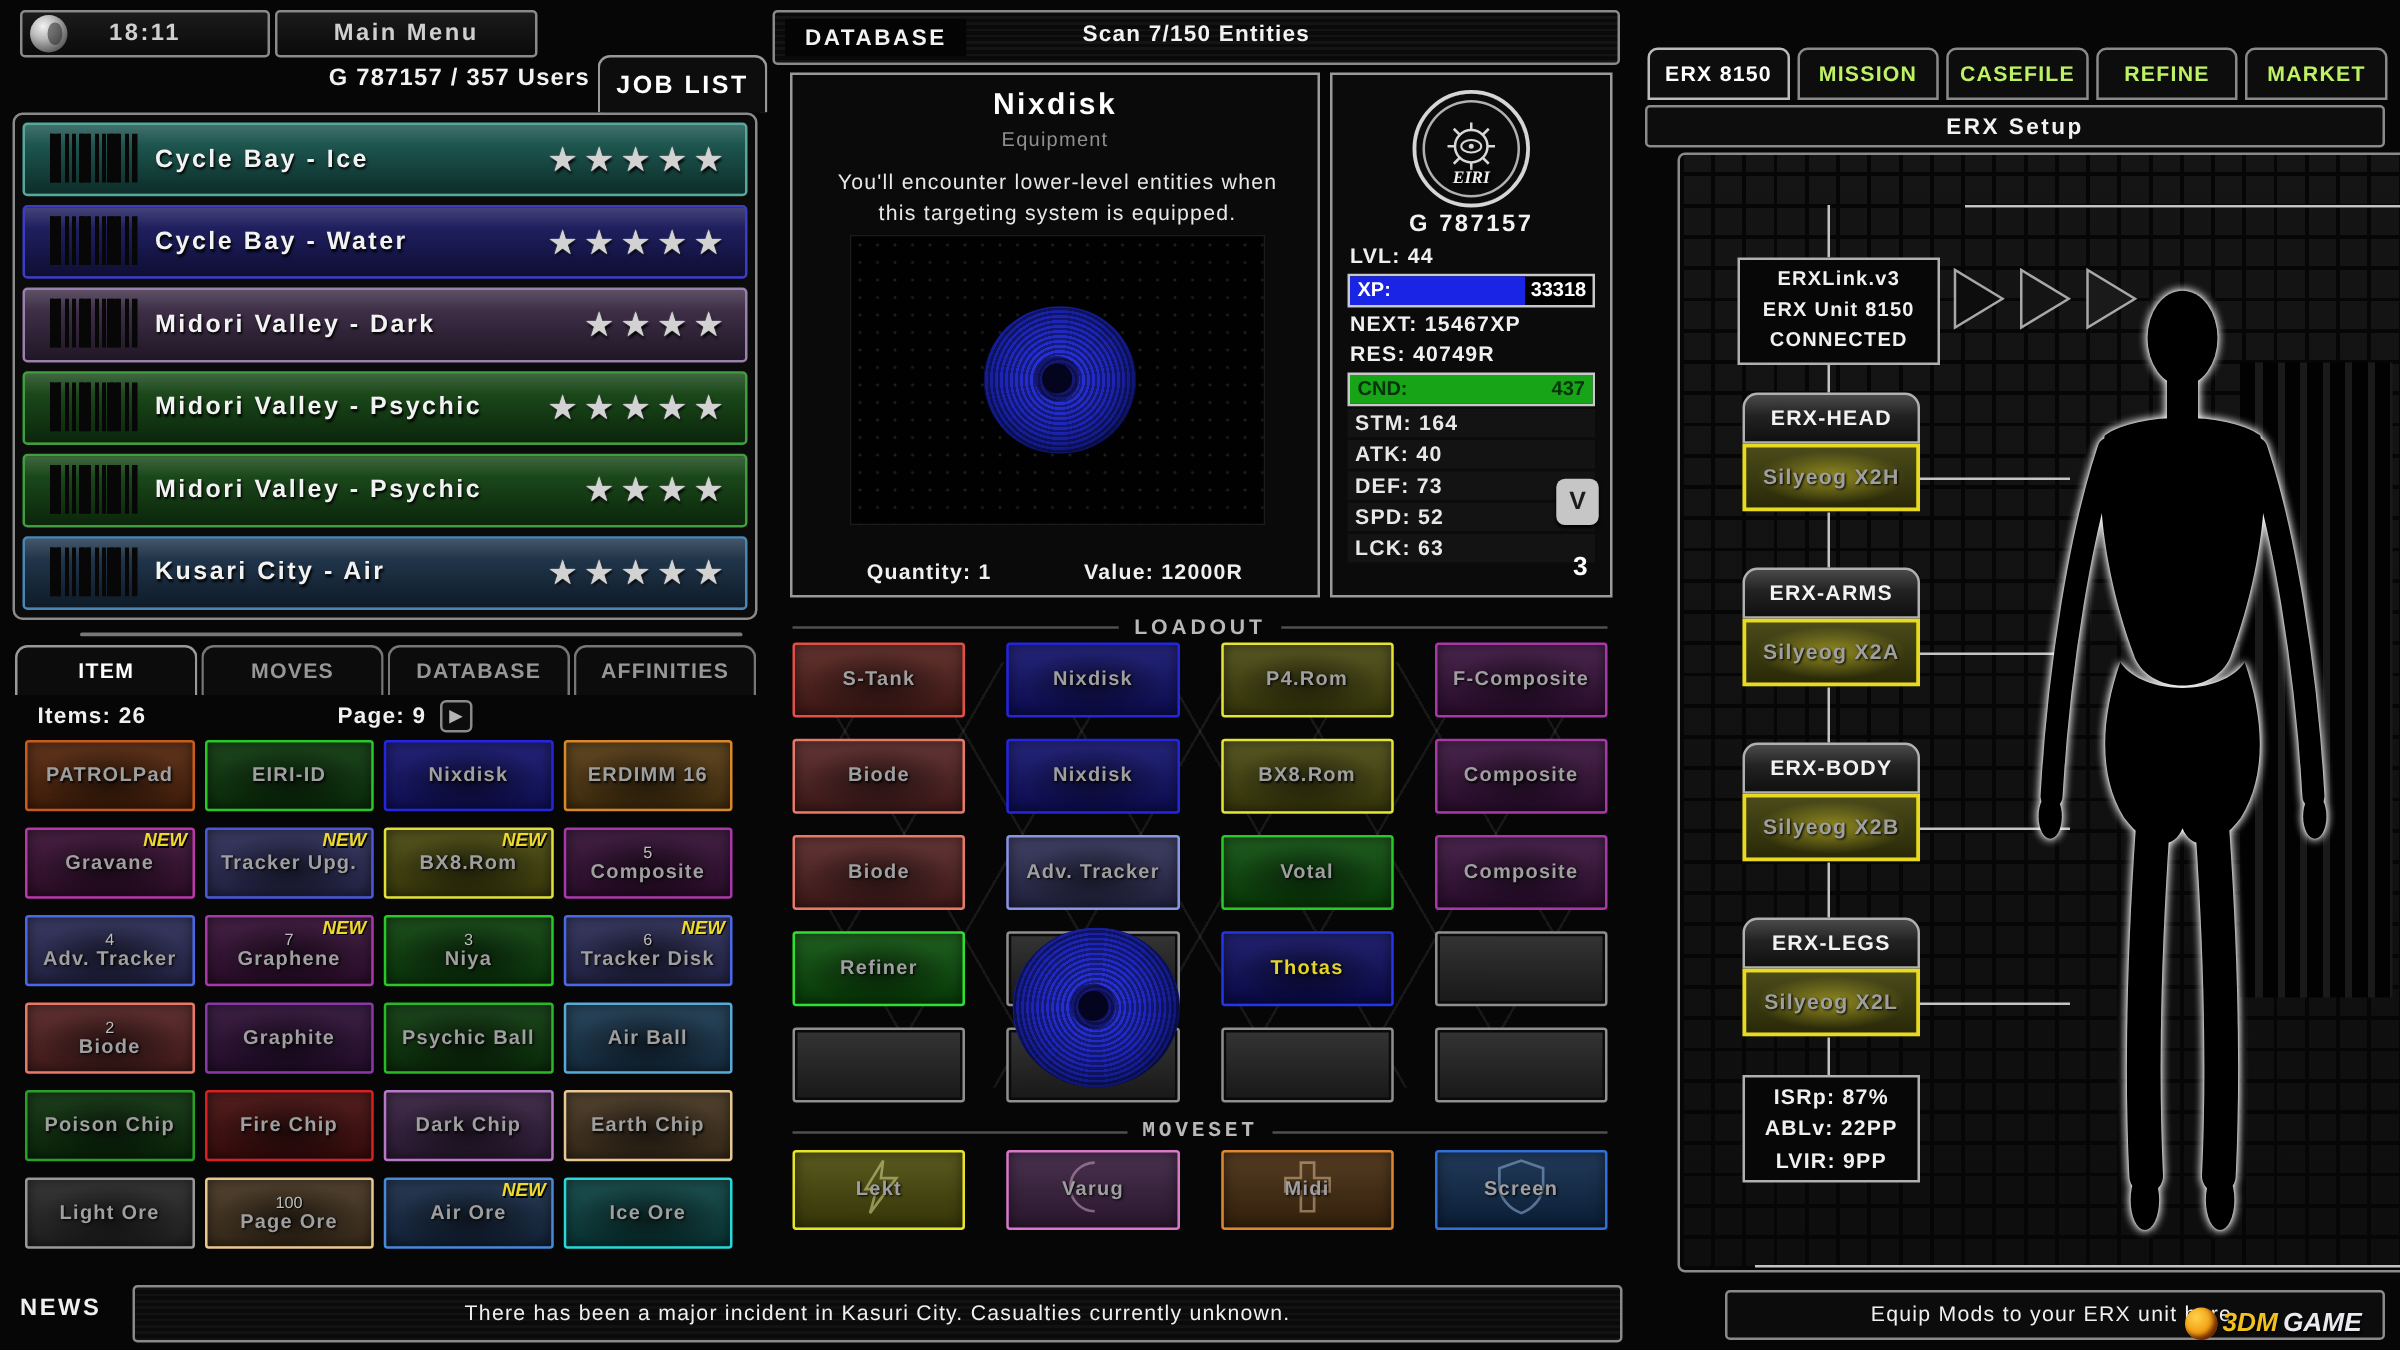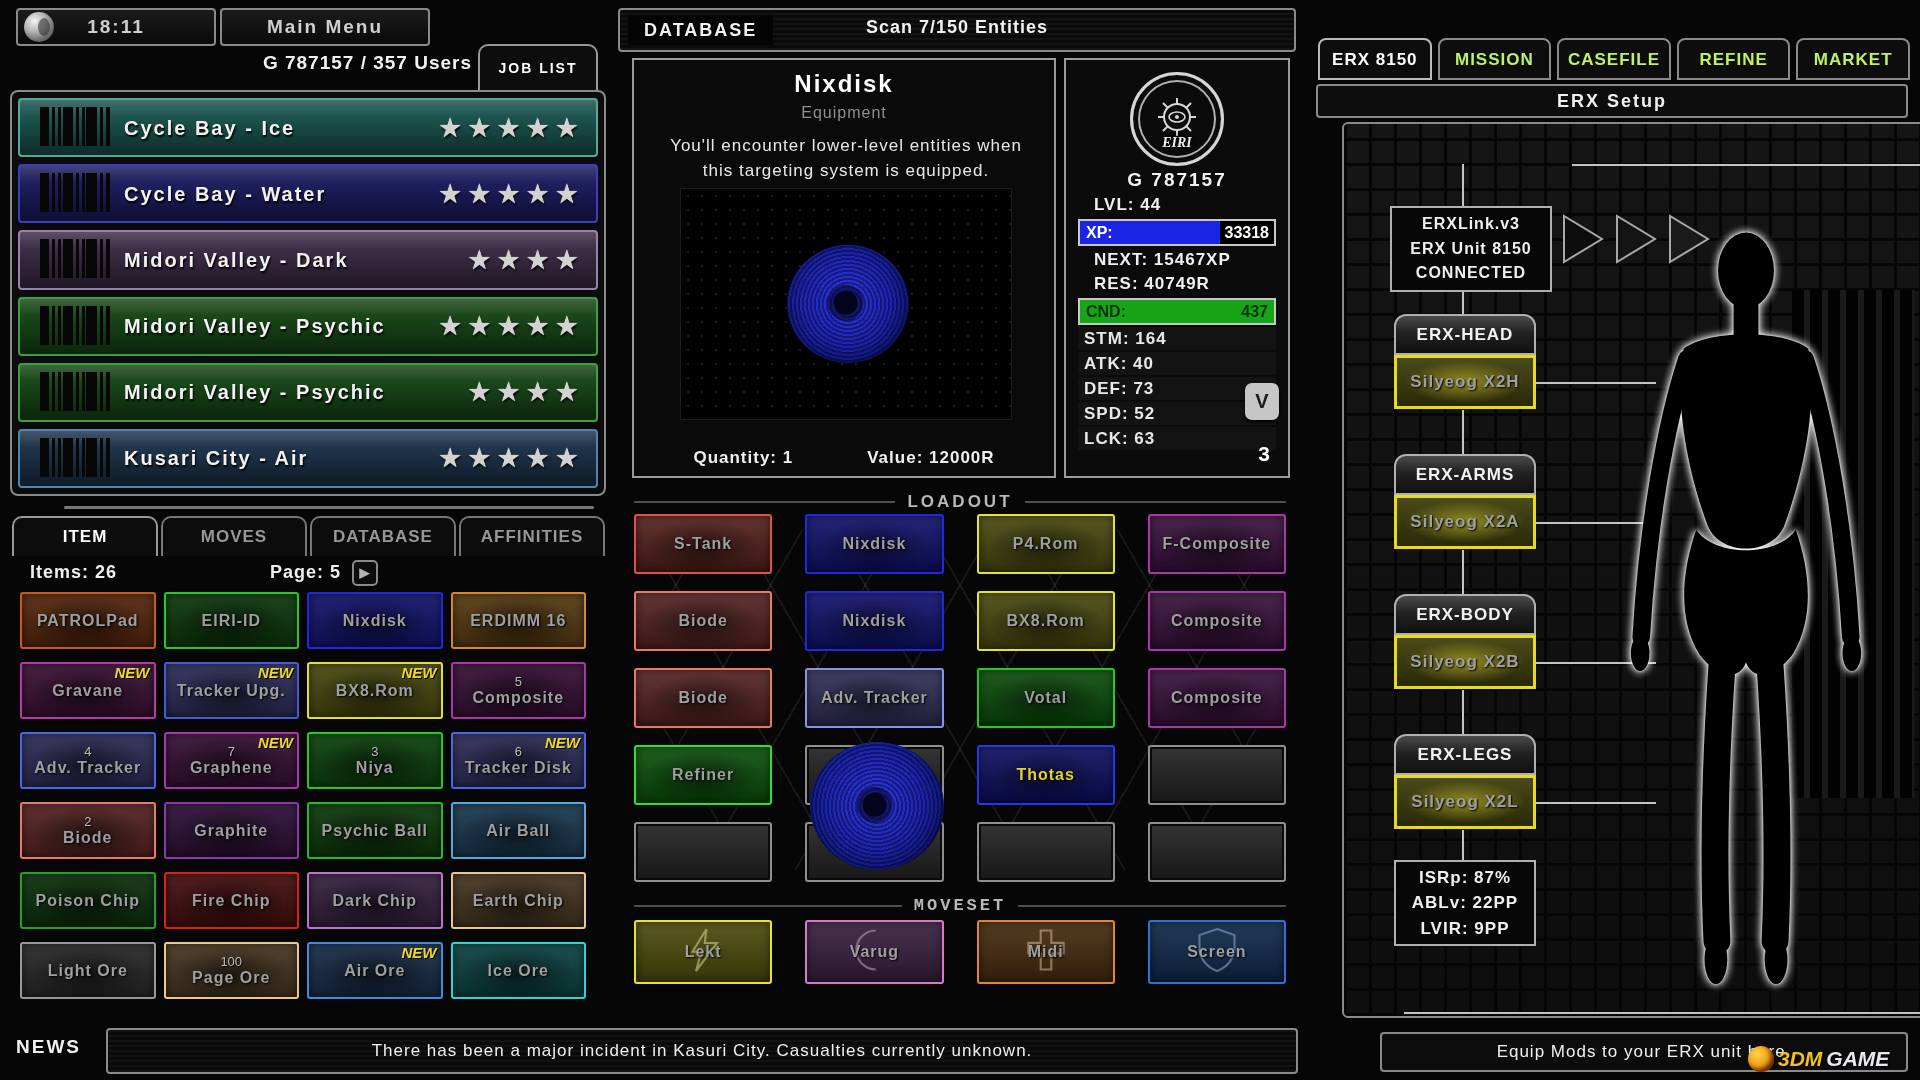--- a/index.html
+++ b/index.html
@@ -8,21 +8,21 @@
   .abs { position:absolute; }
 
   
   .tbox { border:2px solid #8a8a8a; border-radius:4px; background:linear-gradient(180deg,#1b1b1b,#0a0a0a); color:#cfcfcf; font-size:19px; font-weight:bold; letter-spacing:2px; text-align:center; }
   #clockbox { left:16px; top:8px; width:200px; height:38px; line-height:34px; }
   .orb { position:absolute; left:6px; top:2px; width:30px; height:30px; border-radius:50%;
          background:radial-gradient(circle at 35% 30%, #f2f2f2, #b9b9b9 35%, #6a6a6a 70%, #2e2e2e 100%); }
   .orb:after { content:''; position:absolute; right:4px; top:6px; width:12px; height:18px; border-radius:50%; background:rgba(40,40,40,.55); }
   #menubox { left:220px; top:8px; width:210px; height:38px; line-height:34px; }
   #usersline { left:238px; top:52px; width:234px; text-align:right; color:#f2f2f2; font-size:19px; font-weight:bold; letter-spacing:1px; }
-  #jobtab { left:478px; top:44px; width:120px; height:46px; line-height:44px; text-align:center; color:#fff; font-size:14px; font-weight:bold; letter-spacing:2px; border:2px solid #999; border-bottom:none; border-radius:10px 10px 0 0; background:#0d0d0d; }
+  #jobtab { left:478px; top:44px; width:136px; height:46px; line-height:44px; text-align:center; color:#fff; font-size:20px; font-weight:bold; letter-spacing:2px; border:2px solid #999; border-bottom:none; border-radius:10px 10px 0 0; background:#0d0d0d; }
 
   
   #jobpanel { left:10px; top:90px; width:596px; height:406px; border:2px solid #8a8a8a; border-radius:8px; background:#0b0b0b; padding:6px; display:flex; flex-direction:column; gap:7px; }
   .jrow { position:relative; height:57px; flex:1; border:2px solid; border-radius:4px;
           background-image:linear-gradient(180deg, rgba(255,255,255,.18), rgba(255,255,255,.02) 30%, rgba(0,0,0,.25) 72%, rgba(0,0,0,.45)); }
   .barcode { position:absolute; left:20px; top:7px; width:70px; height:39px;
              background-image:repeating-linear-gradient(90deg,#070707 0 3px,transparent 3px 6px),repeating-linear-gradient(90deg,#070707 0 9px,transparent 9px 23px); }
   .jname { position:absolute; left:104px; top:50%; transform:translateY(-50%); color:#f2f2f2; font-size:20px; font-weight:bold; letter-spacing:2px; text-shadow:1px 2px 2px #000; }
   .jstars { position:absolute; right:12px; top:50%; transform:translateY(-50%); font-size:27px; letter-spacing:5px; color:#d2d2d2; text-shadow:0 0 1px #fff, 1px 2px 2px #000; }
 
@@ -70,21 +70,21 @@
   .disk:after { content:''; position:absolute; left:50%; top:50%; transform:translate(-60%,-55%); width:24px; height:24px; border-radius:50%; background:#04041f; box-shadow:0 0 0 6px rgba(6,6,44,.6); }
   #ddisk { left:106px; top:56px; width:122px; height:118px; }
   #dqtyrow { position:absolute; top:388px; width:100%; display:flex; justify-content:center; gap:74px; color:#f0f0f0; font-size:17px; font-weight:bold; letter-spacing:1px; }
 
   
   #statspanel { left:1064px; top:58px; width:226px; height:420px; border:2px solid #9a9a9a; background:#0b0b0b; padding:6px 12px; }
   .eiri { width:94px; height:94px; border-radius:50%; border:3px solid #d6d6d6; margin:6px auto 3px; position:relative;
           box-shadow:inset 0 0 0 5px #0b0b0b, inset 0 0 0 7px #b0b0b0; display:flex; align-items:center; justify-content:center; }
   .eiri-label { position:absolute; bottom:12px; width:100%; text-align:center; font-family:"Liberation Serif", serif; font-style:italic; font-weight:bold; font-size:14px; color:#efefef; text-shadow:0 0 4px #000, 0 0 4px #000; }
   #statid { text-align:center; color:#f2f2f2; font-size:19px; font-weight:bold; letter-spacing:2px; }
-  .sline { font-size:17px; font-weight:bold; color:#f0f0f0; letter-spacing:1px; margin:4px 0 0 16px; }
+  .sline { font-size:17px; font-weight:bold; color:#f0f0f0; letter-spacing:1px; margin:4px 0 0 2px; }
   .bar { position:relative; height:27px; border:2px solid #c8c8c8; background:#000; margin-top:4px; }
   .fill { height:100%; display:flex; align-items:center; }
   .fill span { margin-left:6px; font-size:16px; font-weight:bold; }
   #xpfill { background:#1a24e4; } #xpfill span { color:#fff; }
   #xpval { position:absolute; right:5px; top:0; line-height:23px; color:#fff; font-size:16px; font-weight:bold; }
   #cndfill { background:#17a517; } #cndfill span { color:#07330c; }
   #cndval { position:absolute; right:6px; top:0; line-height:23px; color:#07330c; font-size:16px; font-weight:bold; }
   .attr { height:23px; line-height:23px; font-size:17px; font-weight:bold; color:#e8e8e8; letter-spacing:1px; padding-left:6px; background:#131313; margin-top:2px; }
   #vbtn { position:absolute; right:9px; bottom:56px; width:34px; height:37px; background:#c6c6c6; border-radius:7px; color:#1c1c1c; font-size:20px; font-weight:bold; text-align:center; line-height:37px; box-shadow:0 2px 3px #000; }
   #vcount { position:absolute; right:18px; bottom:10px; color:#fff; font-size:21px; font-weight:bold; }
@@ -193,21 +193,21 @@
 
   <div class="abs" id="ltabs">
     <div class="ltab active">ITEM</div>
     <div class="ltab">MOVES</div>
     <div class="ltab">DATABASE</div>
     <div class="ltab">AFFINITIES</div>
   </div>
 
   <div class="abs" id="invhead">
     <span id="invcount">Items: 26</span>
-    <span id="pagelabel">Page: 5</span>
+    <span id="pagelabel">Page: 9</span>
     <span id="nextbtn">▶</span>
   </div>
 
   <div class="abs" id="itemgrid">
     <div class="icell" style="border-color: rgb(200, 90, 30); background-color: rgb(85, 38, 12);">
         <span class="new"></span>
         <span class="qty"></span>
         <span class="iname">PATROLPad</span>
       </div>
     <div class="icell" style="border-color: rgb(40, 200, 40); background-color: rgb(12, 56, 12);">

